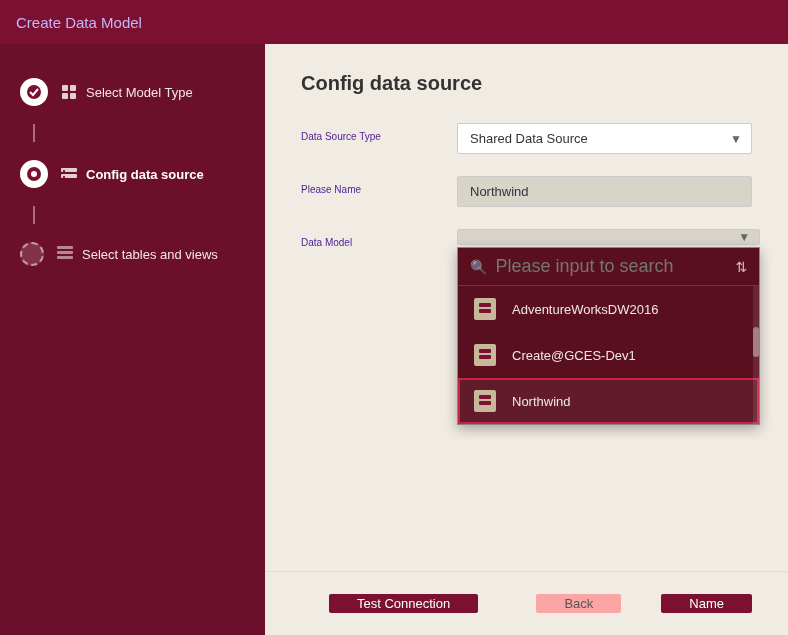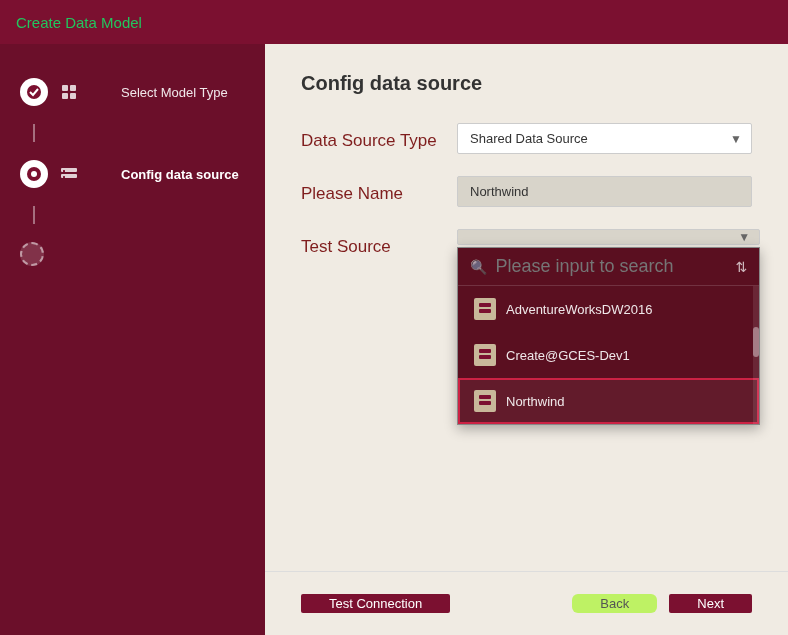--- a/index.html
+++ b/index.html
@@ -1,20 +1,20 @@
 <!DOCTYPE html>
 <html><head>
   <meta charset="utf-8">
   <style>
     * { box-sizing: border-box; margin: 0; padding: 0; }
     body { width: 788px; height: 635px; font-family: 'Segoe UI', Arial, sans-serif; overflow: hidden; display: flex; flex-direction: column; }
 
     .title-bar {
       background-color: #7b1030;
-      color: #22c55e;
+      color: #c4b5fd;
       padding: 10px 16px;
       font-size: 15px;
       font-weight: 500;
       height: 44px;
       display: flex;
       align-items: center;
     }
 
     .main-container {
       display: flex;
@@ -75,21 +75,20 @@
     .connector-line {
       width: 2px;
       height: 18px;
       background: rgba(255,255,255,0.4);
       margin-left: 33px;
     }
 
     .sidebar-label {
       font-size: 13px;
       color: rgba(255,255,255,0.9);
-      margin-left: 35px;
     }
 
     .sidebar-label.active {
       color: #fff;
       font-weight: 600;
     }
 
     
     .content {
       flex: 1;
@@ -115,22 +114,22 @@
 
     .form-row {
       display: flex;
       align-items: flex-start;
       margin-bottom: 22px;
       gap: 16px;
     }
 
     .form-label {
       width: 140px;
-      font-size: 17px;
-      color: #7f1d1d;
+      font-size: 10px;
+      color: #4c1d95;
       padding-top: 8px;
       flex-shrink: 0;
     }
 
     .form-control-wrap {
       flex: 1;
       position: relative;
     }
 
     .select-control {
@@ -213,21 +212,21 @@
 
     .sort-icon {
       color: rgba(255,255,255,0.7);
       font-size: 14px;
       cursor: pointer;
     }
 
     .dropdown-item {
       display: flex;
       align-items: center;
-      gap: 10px;
+      gap: 16px;
       padding: 10px 14px;
       cursor: pointer;
       color: rgba(255,255,255,0.9);
       font-size: 13px;
       border: 2px solid transparent;
     }
 
     .dropdown-item.selected {
       border: 2px solid #cc2244;
       background: rgba(255,255,255,0.05);
@@ -278,31 +277,31 @@
       padding: 0 36px;
     }
 
     .btn {
       padding: 2px 28px;
       font-size: 13px;
       border-radius: 2px;
       cursor: pointer;
       border: none;
       font-weight: 500;
+      margin-left: 28px;
     }
 
     .btn-primary {
       background: #7b1030;
       color: #fff;
     }
 
     .btn-secondary {
-      background: #bef264;
+      background: #fca5a5;
       color: #555;
-      border-radius: 6px;
     }
 
     .footer-right {
       display: flex;
       gap: 12px;
     }
   </style>
 </head>
 <body>
 
@@ -349,20 +348,28 @@
           <rect x="3" y="11" width="2" height="2" rx="0.5" fill="#7b1030"></rect>
         </svg>
         <span class="sidebar-label active">Config data source</span>
       </div>
     </div>
 
     <div class="connector-line"></div>
 
     <div class="sidebar-item">
       <div class="step-icon pending"></div>
+      <div style="display:flex;align-items:center;gap:8px;">
+        <svg width="18" height="18" viewBox="0 0 18 18">
+          <rect x="1" y="1" width="16" height="3" rx="1" fill="rgba(255,255,255,0.5)"></rect>
+          <rect x="1" y="6" width="16" height="3" rx="1" fill="rgba(255,255,255,0.5)"></rect>
+          <rect x="1" y="11" width="16" height="3" rx="1" fill="rgba(255,255,255,0.5)"></rect>
+        </svg>
+        <span class="sidebar-label">Select tables and views</span>
+      </div>
     </div>
   </div>
 
   <div class="content">
     <div class="content-inner">
       <div class="content-title">Config data source</div>
 
       <div class="form-row">
         <div class="form-label">Data Source Type</div>
         <div class="form-control-wrap">
@@ -374,21 +381,21 @@
       </div>
 
       <div class="form-row">
         <div class="form-label">Please Name</div>
         <div class="form-control-wrap">
           <input type="text" class="text-input" value="Northwind" style="">
         </div>
       </div>
 
       <div class="form-row">
-        <div class="form-label">Test Source</div>
+        <div class="form-label">Data Model</div>
         <div class="form-control-wrap" style="position:relative;">
           <div style="position:relative;">
             <div class="data-source-select"></div>
             <span class="select-arrow">▼</span>
           </div>
 
           <div class="dropdown-panel" style="position:relative;top:0;margin-top:2px;">
 
             <div class="dropdown-search-row">
               <span class="search-icon-dd">🔍</span>
@@ -434,17 +441,17 @@
             </div>
           </div>
         </div>
       </div>
     </div>
 
     <div class="footer">
       <button class="btn btn-primary">Test Connection</button>
       <div class="footer-right">
         <button class="btn btn-secondary">Back</button>
-        <button class="btn btn-primary">Next</button>
+        <button class="btn btn-primary">Name</button>
       </div>
     </div>
   </div>
 </div>
 
 </body></html>

